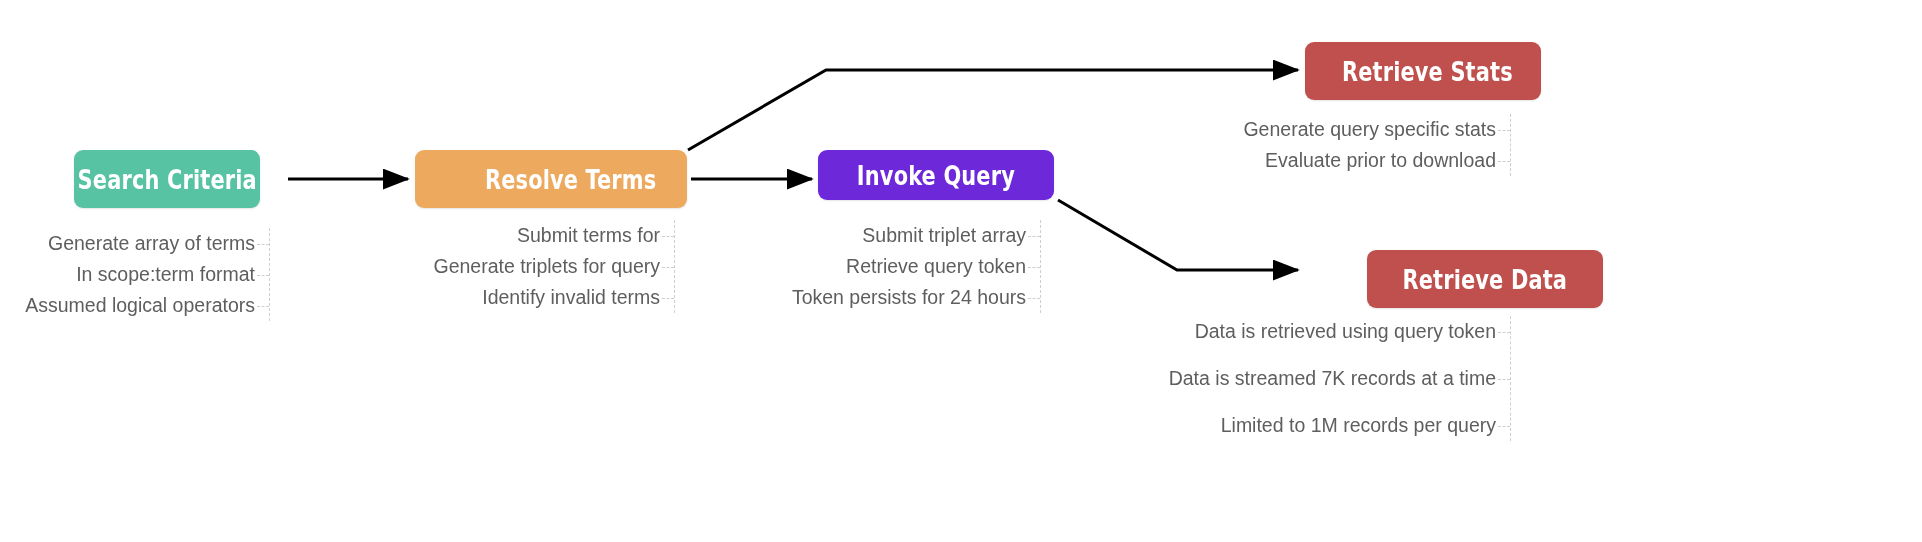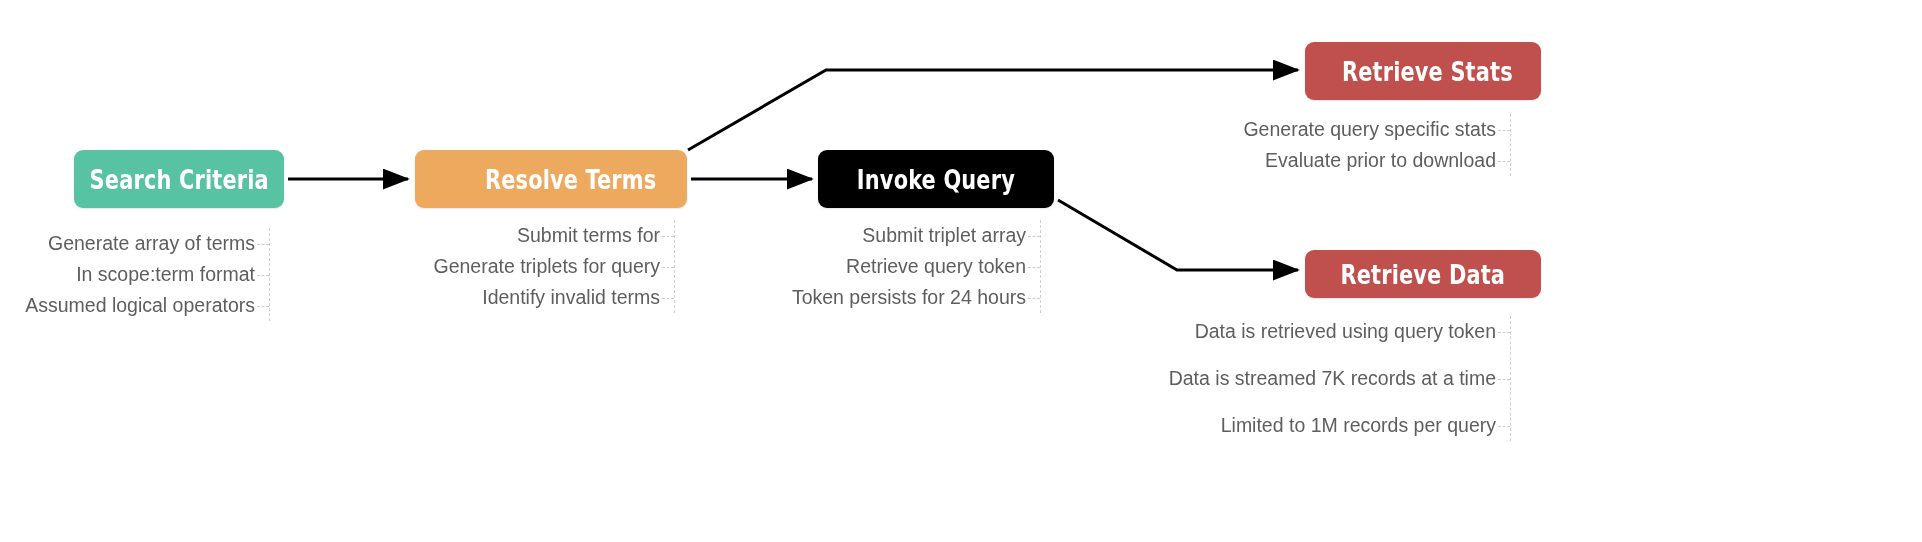--- a/index.html
+++ b/index.html
@@ -45,25 +45,25 @@
     font-family: "DejaVu Sans Condensed", "Liberation Sans Narrow", "Liberation Sans", sans-serif;
     font-weight: 700;
     font-size: 27px;
     letter-spacing: 0.2px;
     color: #ffffff;
     white-space: nowrap;
     transform: scaleX(0.86);
     transform-origin: center;
   }
 
-  .node-search   { left: 74px;   top: 150px;  width: 210px; height: 58px; background: #58c3a3; }
+  .node-search   { left: 74px;   top: 150px;  width: 186px; height: 58px; background: #58c3a3; }
   .node-resolve  { left: 415px;  top: 150px;  width: 272px; height: 58px; background: #eda95e; padding-left: 40px; }
-  .node-invoke   { left: 818px;  top: 150px;  width: 236px; height: 58px; background: #000000; }
+  .node-invoke   { left: 818px;  top: 150px;  width: 236px; height: 50px; background: #6d28d9; }
   .node-stats    { left: 1305px; top: 42px;   width: 236px; height: 58px; background: #c0504d; padding-left: 9px; }
-  .node-data     { left: 1305px; top: 250px;  width: 236px; height: 48px; background: #c0504d; }
+  .node-data     { left: 1367px; top: 250px;  width: 236px; height: 58px; background: #c0504d; }
 
   
   .annotations {
     position: absolute;
     display: flex;
     flex-direction: column;
     align-items: flex-end;
     box-sizing: border-box;
     border-right: 1.5px dashed #cfcfcf;
     padding-right: 14px;

